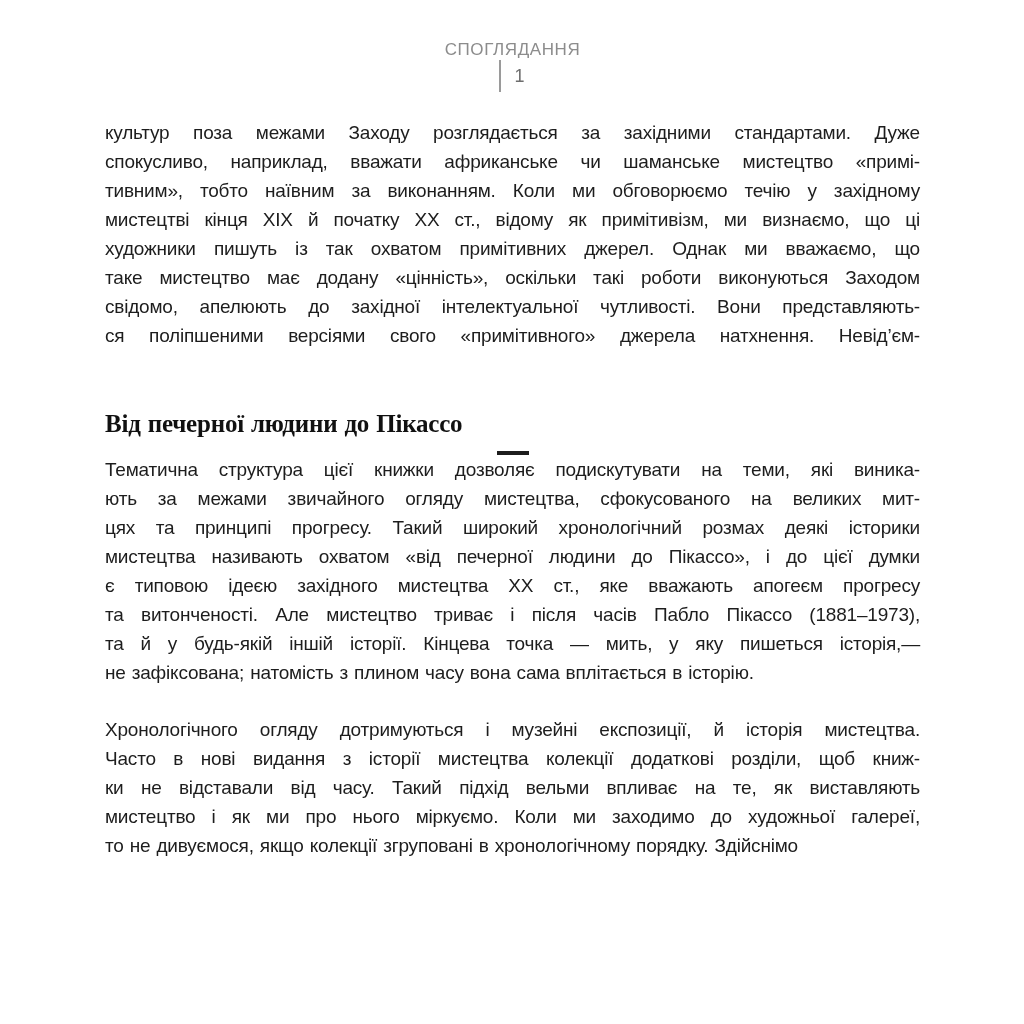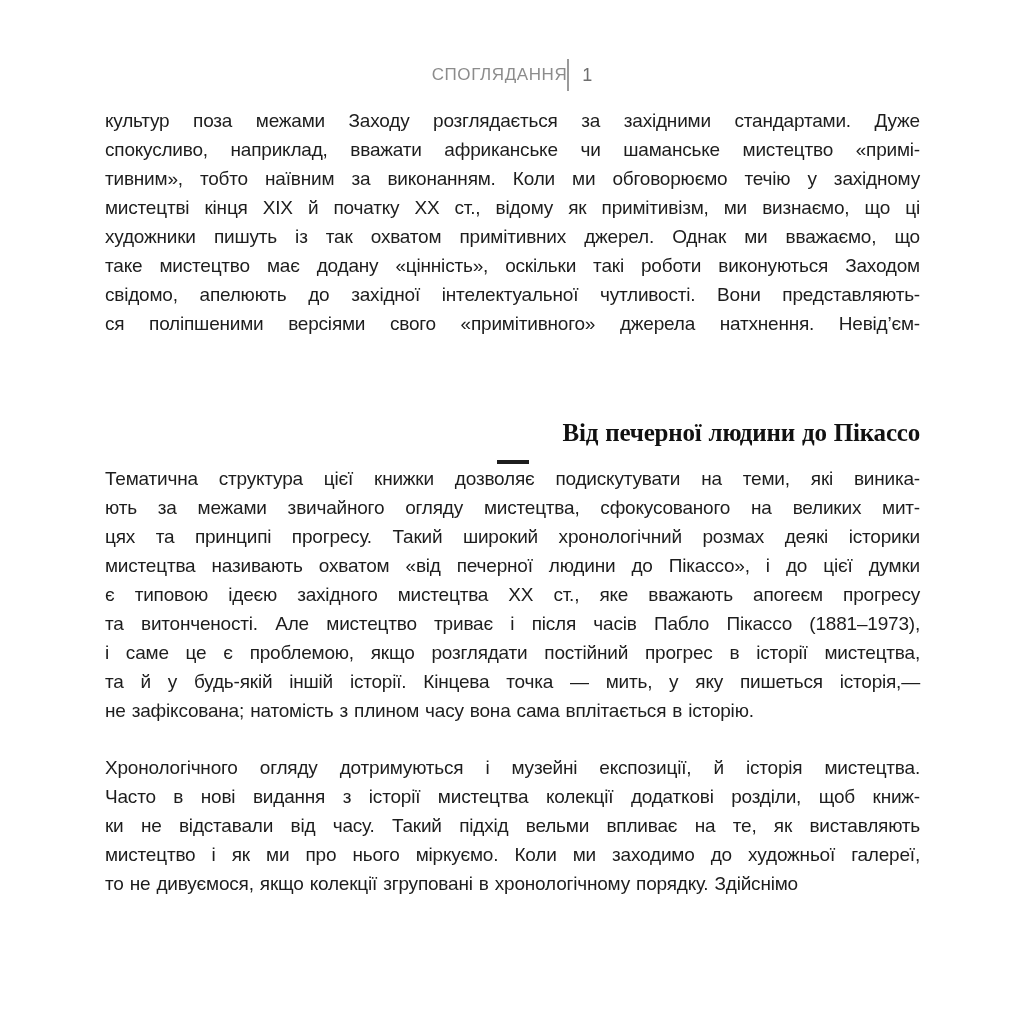--- a/index.html
+++ b/index.html
@@ -18,24 +18,25 @@
   .page {
     box-sizing: border-box;
     width: 1024px;
     height: 1024px;
     padding: 58px 104px 0 105px;
     background: #ffffff;
   }
   
   .running-header {
     display: flex;
-    justify-content: center;
+    justify-content: flex-end;
     align-items: center;
     height: 34px;
-    margin-bottom: 14px;
+    margin-bottom: 26px;
+    flex-direction: column;
   }
   .running-title {
     font-size: 17px;
     letter-spacing: 0.6px;
     color: #8c8c8c;
     font-weight: 400;
   }
   .pagenum-wrap {
     display: flex;
     align-items: center;
@@ -62,22 +63,22 @@
   .line {
     text-align: justify;
     text-align-last: justify;
     white-space: nowrap;
   }
   .line.last {
     text-align-last: left;
   }
   
   .section-head {
-    margin-top: 81px;
-    text-align: right;
+    margin-top: 60px;
+    text-align: left;
   }
   .section-title {
     font-family: "Liberation Serif", serif;
     font-weight: 700;
     font-size: 25px;
     line-height: 28px;
     color: #111111;
     margin: 0;
   }
   .heading-divider {
@@ -120,21 +121,20 @@
       <div class="heading-divider"></div>
     </div>
 
     <div class="paragraph para2">
         <div class="line">Тематична структура цієї книжки дозволяє подискутувати на теми, які виника-</div>
         <div class="line">ють за межами звичайного огляду мистецтва, сфокусованого на великих мит-</div>
         <div class="line">цях та принципі прогресу. Такий широкий хронологічний розмах деякі історики</div>
         <div class="line">мистецтва називають охватом «від печерної людини до Пікассо», і до цієї думки</div>
         <div class="line">є типовою ідеєю західного мистецтва XX ст., яке вважають апогеєм прогресу</div>
         <div class="line">та витонченості. Але мистецтво триває і після часів Пабло Пікассо (1881–1973),</div>
-        <div class="line">і саме це є проблемою, якщо розглядати постійний прогрес в історії мистецтва,</div>
         <div class="line">та й у будь-якій іншій історії. Кінцева точка — мить, у яку пишеться історія,—</div>
         <div class="line last">не зафіксована; натомість з плином часу вона сама вплітається в історію.</div>
       </div>
 
     <div class="paragraph para3">
         <div class="line">Хронологічного огляду дотримуються і музейні експозиції, й історія мистецтва.</div>
         <div class="line">Часто в нові видання з історії мистецтва колекції додаткові розділи, щоб книж-</div>
         <div class="line">ки не відставали від часу. Такий підхід вельми впливає на те, як виставляють</div>
         <div class="line">мистецтво і як ми про нього міркуємо. Коли ми заходимо до художньої галереї,</div>
         <div class="line last">то не дивуємося, якщо колекції згруповані в хронологічному порядку. Здійснімо</div>

